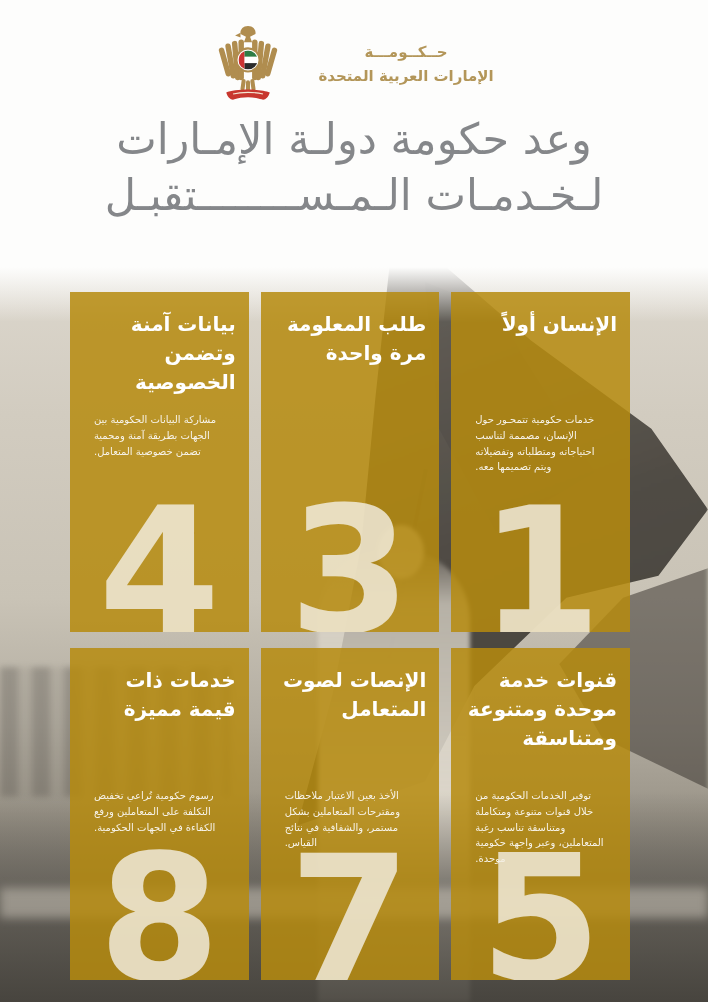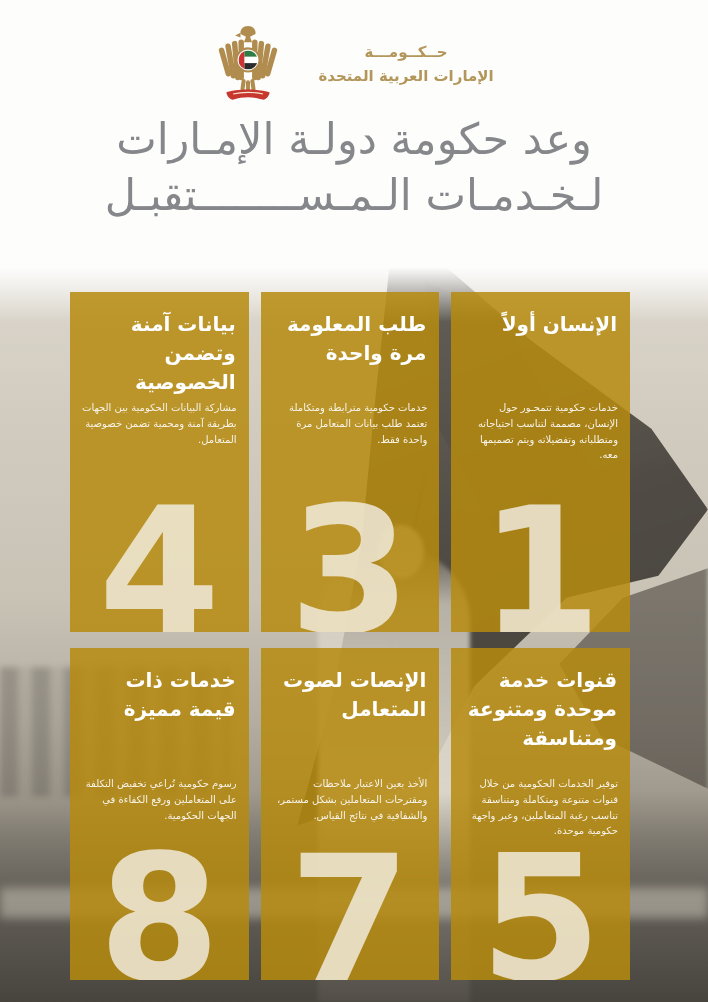--- a/index.html
+++ b/index.html
@@ -37,21 +37,21 @@
   .main-title{position:absolute;top:112px;left:0;width:708px;margin:0;direction:rtl;text-align:center;
               color:#85878a;font-size:43px;font-weight:normal;line-height:1.3;}
   .main-title span{display:block;}
 
   
   .row{position:absolute;left:70px;width:560px;display:flex;direction:rtl;gap:12px;}
   .row1{top:292px;height:340px;}
   .row2{top:648px;height:332px;}
   .card{position:relative;flex:1 1 0;overflow:hidden;background:rgba(182,139,14,.85);direction:rtl;}
   .card-title{margin:0;padding:18px 13px 0 9px;color:#ffffff;font-size:20px;font-weight:bold;line-height:1.45;text-align:right;}
-  .card-desc{position:absolute;left:8px;right:8px;margin:4px;color:#f7f3e9;font-size:10px;line-height:1.58;text-align:right;}
+  .card-desc{position:absolute;left:8px;right:8px;margin:16px;color:#f7f3e9;font-size:10px;line-height:1.58;text-align:left;}
   .row1 .card-desc{top:104px;}
   .row2 .card-desc{top:124px;}
   .card-number{position:absolute;bottom:-27px;left:0;right:0;text-align:center;
                font-size:175px;font-weight:bold;line-height:1;color:rgba(243,238,226,.82);}
 </style>
 </head>
 <body>
 
 <div class="poster">
 
@@ -118,21 +118,20 @@
   </h1>
 
   <section class="row row1">
     <article class="card">
       <h2 class="card-title">الإنسان أولاً</h2>
       <p class="card-desc">خدمات حكومية تتمحـور حول الإنسان، مصممة لتناسب احتياجاته ومتطلباته وتفضيلاته ويتم تصميمها معه.</p>
       <div class="card-number">1</div>
     </article>
     <article class="card">
       <h2 class="card-title">طلب المعلومة مرة واحدة</h2>
-      <p class="card-desc">خدمات حكومية مترابطة ومتكاملة تعتمد طلب بيانات المتعامل مرة واحدة فقط.</p>
       <div class="card-number">3</div>
     </article>
     <article class="card">
       <h2 class="card-title">بيانات آمنة وتضمن الخصوصية</h2>
       <p class="card-desc">مشاركة البيانات الحكومية بين الجهات بطريقة آمنة ومحمية تضمن خصوصية المتعامل.</p>
       <div class="card-number">4</div>
     </article>
   </section>
 
   <section class="row row2">

